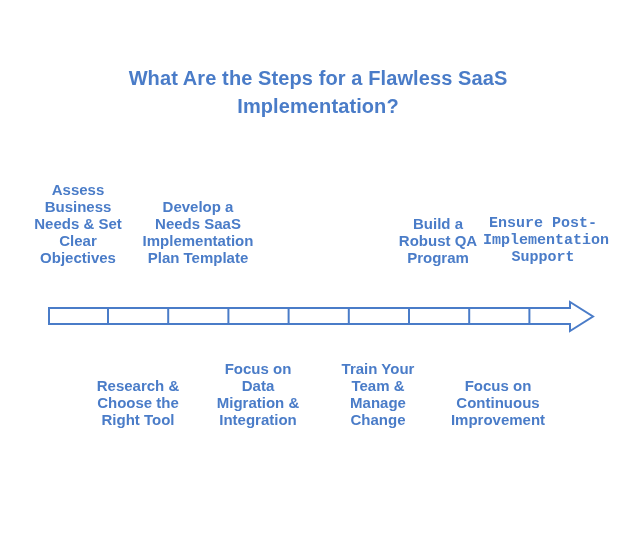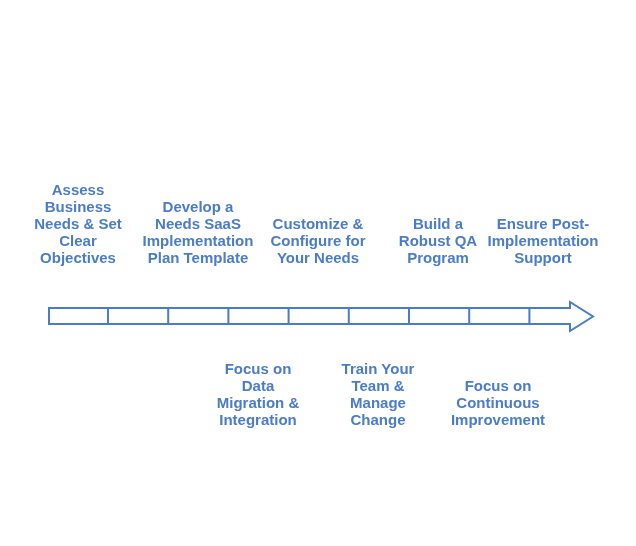--- a/index.html
+++ b/index.html
@@ -28,51 +28,50 @@
     font-size: 15px; font-weight: bold; line-height: 17px;
     color: var(--accent);
     white-space: pre-line;
   }
   .step.top    { bottom: 280px; }
   .step.bottom { bottom: 118px; }
   .s1 { left: 18px;  }
   .s3 { left: 138px; }
   .s5 { left: 258px; }
   .s7 { left: 378px; }
-  .s9 { left: 483px; }
+  .s9 { left: 483px; font-family: Liberation Mono, monospace; }
   .s2 { left: 78px;  }
   .s4 { left: 198px; }
   .s6 { left: 318px; text-align: center; }
   .s8 { left: 438px; }
   .timeline-arrow {
     position: absolute;
     left: 40px; top: 295px;
     width: 560px; height: 45px;
   }
   .arrow-body { fill: #FFFFFF; stroke: var(--accent); stroke-width: 2; stroke-linejoin: miter; }
   .arrow-divider { stroke: var(--accent); stroke-width: 2; }
 </style>
 </head>
 <body>
 
 <div class="stage">
 
+  <h1 class="title">What Are the Steps for a Flawless SaaS
+Implementation?</h1>
 
   <div class="step top s1">Assess
 Business
 Needs &amp; Set
 Clear
 Objectives</div>
   <div class="step top s3">Develop a
 Needs SaaS
 Implementation
 Plan Template</div>
-  <div class="step top s5">Customize &amp;
-Configure for
-Your Needs</div>
   <div class="step top s7">Build a
 Robust QA
 Program</div>
   <div class="step top s9">Ensure Post-
 Implementation
 Support</div>
 
   <svg class="timeline-arrow" viewBox="0 0 560 45" xmlns="http://www.w3.org/2000/svg" aria-hidden="true">
     <path class="arrow-body" d="M 9 13 H 530 V 7 L 553 21.5 L 530 36 V 29 H 9 Z"></path>
     <g>
@@ -80,20 +79,23 @@
       <line class="arrow-divider" x1="128.2" y1="13" x2="128.2" y2="29"></line>
       <line class="arrow-divider" x1="188.4" y1="13" x2="188.4" y2="29"></line>
       <line class="arrow-divider" x1="248.6" y1="13" x2="248.6" y2="29"></line>
       <line class="arrow-divider" x1="308.8" y1="13" x2="308.8" y2="29"></line>
       <line class="arrow-divider" x1="369" y1="13" x2="369" y2="29"></line>
       <line class="arrow-divider" x1="429.2" y1="13" x2="429.2" y2="29"></line>
       <line class="arrow-divider" x1="489.4" y1="13" x2="489.4" y2="29"></line>
     </g>
   </svg>
 
+  <div class="step bottom s2">Research &amp;
+Choose the
+Right Tool</div>
   <div class="step bottom s4">Focus on
 Data
 Migration &amp;
 Integration</div>
   <div class="step bottom s6">Train Your
 Team &amp;
 Manage
 Change</div>
   <div class="step bottom s8">Focus on
 Continuous

